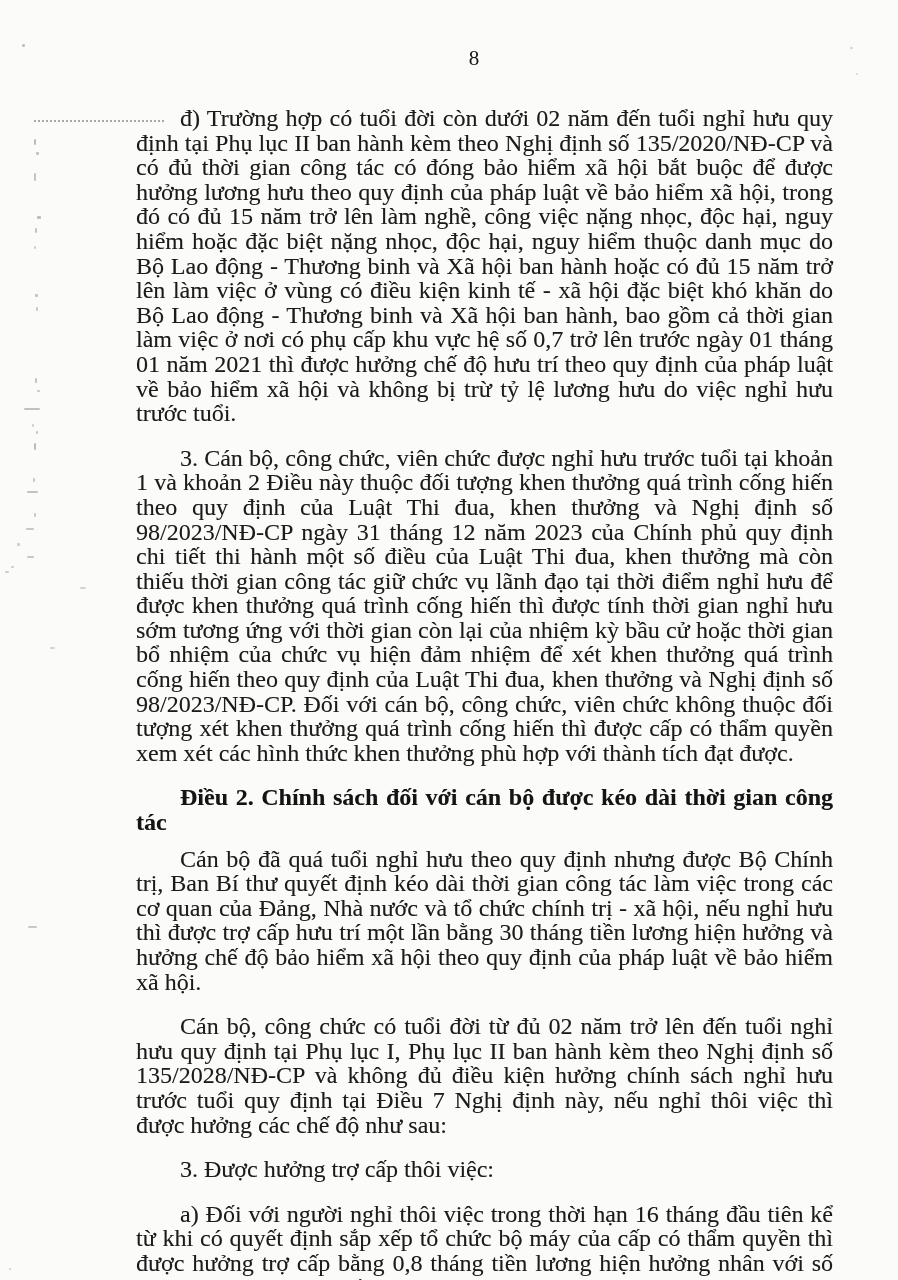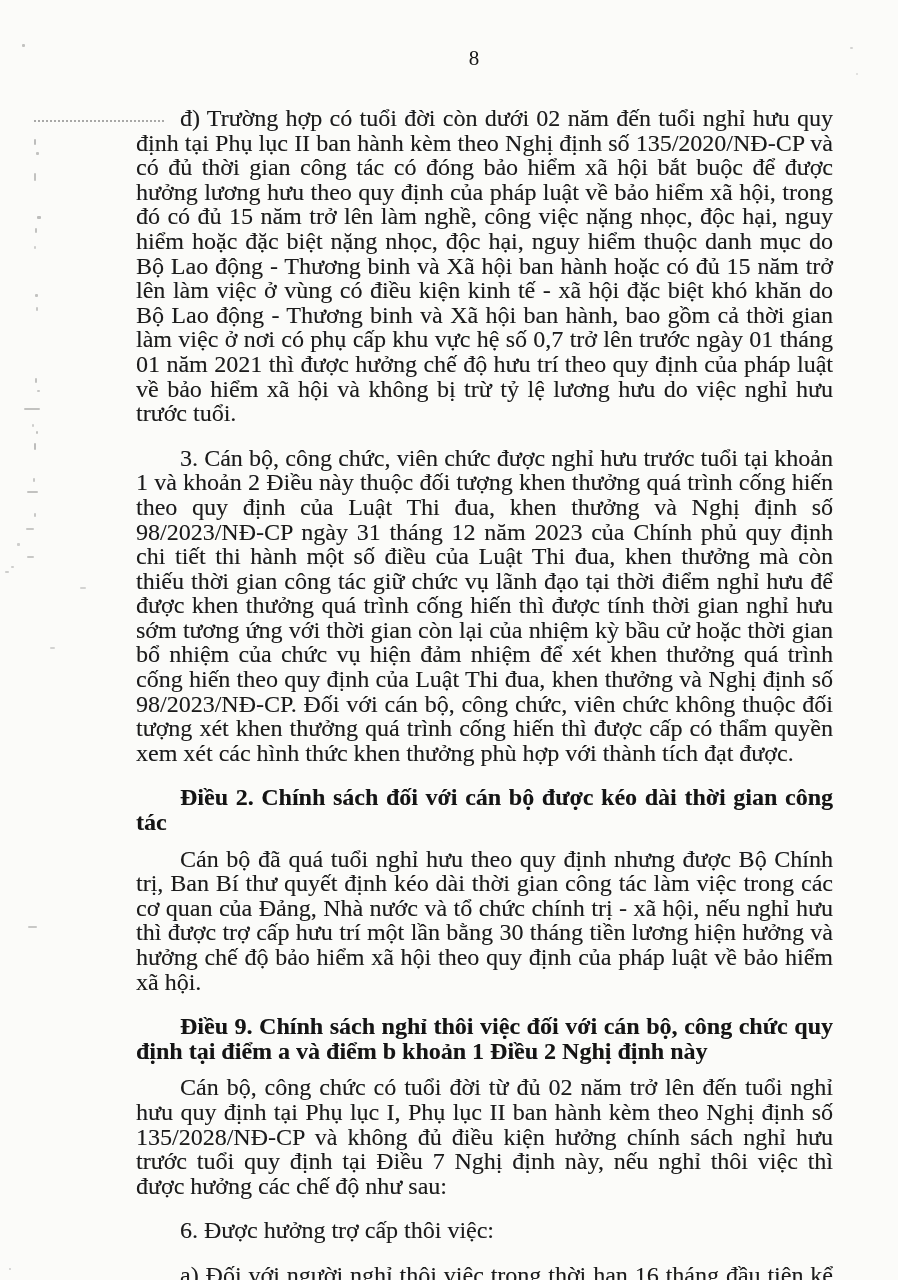--- a/index.html
+++ b/index.html
@@ -103,19 +103,18 @@
     <div class="sp" style="left:50px;top:647px;width:5px;height:2px;opacity:.35"></div>
     <div class="sp" style="left:28px;top:926px;width:9px;height:2px;opacity:.45"></div>
     <div class="sp" style="left:9px;top:1268px;width:2px;height:2px;opacity:.4"></div>
   </div>
 
   <main class="text-body">
     <p class="body">đ) Trường hợp có tuổi đời còn dưới 02 năm đến tuổi nghỉ hưu quy định tại Phụ lục II ban hành kèm theo Nghị định số 135/2020/NĐ-CP và có đủ thời gian công tác có đóng bảo hiểm xã hội bắt buộc để được hưởng lương hưu theo quy định của pháp luật về bảo hiểm xã hội, trong đó có đủ 15 năm trở lên làm nghề, công việc nặng nhọc, độc hại, nguy hiểm hoặc đặc biệt nặng nhọc, độc hại, nguy hiểm thuộc danh mục do Bộ Lao động - Thương binh và Xã hội ban hành hoặc có đủ 15 năm trở lên làm việc ở vùng có điều kiện kinh tế - xã hội đặc biệt khó khăn do Bộ Lao động - Thương binh và Xã hội ban hành, bao gồm cả thời gian làm việc ở nơi có phụ cấp khu vực hệ số 0,7 trở lên trước ngày 01 tháng 01 năm 2021 thì được hưởng chế độ hưu trí theo quy định của pháp luật về bảo hiểm xã hội và không bị trừ tỷ lệ lương hưu do việc nghỉ hưu trước tuổi.</p>
     <p class="body">3. Cán bộ, công chức, viên chức được nghỉ hưu trước tuổi tại khoản 1 và khoản 2 Điều này thuộc đối tượng khen thưởng quá trình cống hiến theo quy định của Luật Thi đua, khen thưởng và Nghị định số 98/2023/NĐ-CP ngày 31 tháng 12 năm 2023 của Chính phủ quy định chi tiết thi hành một số điều của Luật Thi đua, khen thưởng mà còn thiếu thời gian công tác giữ chức vụ lãnh đạo tại thời điểm nghỉ hưu để được khen thưởng quá trình cống hiến thì được tính thời gian nghỉ hưu sớm tương ứng với thời gian còn lại của nhiệm kỳ bầu cử hoặc thời gian bổ nhiệm của chức vụ hiện đảm nhiệm để xét khen thưởng quá trình cống hiến theo quy định của Luật Thi đua, khen thưởng và Nghị định số 98/2023/NĐ-CP. Đối với cán bộ, công chức, viên chức không thuộc đối tượng xét khen thưởng quá trình cống hiến thì được cấp có thẩm quyền xem xét các hình thức khen thưởng phù hợp với thành tích đạt được.</p>
     <p class="heading">Điều 2. Chính sách đối với cán bộ được kéo dài thời gian công tác</p>
     <p class="body">Cán bộ đã quá tuổi nghỉ hưu theo quy định nhưng được Bộ Chính trị, Ban Bí thư quyết định kéo dài thời gian công tác làm việc trong các cơ quan của Đảng, Nhà nước và tổ chức chính trị - xã hội, nếu nghỉ hưu thì được trợ cấp hưu trí một lần bằng 30 tháng tiền lương hiện hưởng và hưởng chế độ bảo hiểm xã hội theo quy định của pháp luật về bảo hiểm xã hội.</p>
-    <p class="heading">Điều 9. Chính sách nghỉ thôi việc đối với cán bộ, công chức quy định tại điểm a và điểm b khoản 1 Điều 2 Nghị định này</p>
     <p class="body">Cán bộ, công chức có tuổi đời từ đủ 02 năm trở lên đến tuổi nghỉ hưu quy định tại Phụ lục I, Phụ lục II ban hành kèm theo Nghị định số 135/2028/NĐ-CP và không đủ điều kiện hưởng chính sách nghỉ hưu trước tuổi quy định tại Điều 7 Nghị định này, nếu nghỉ thôi việc thì được hưởng các chế độ như sau:</p>
-    <p class="body">6. Được hưởng trợ cấp thôi việc:</p>
+    <p class="body">3. Được hưởng trợ cấp thôi việc:</p>
     <p class="body">a) Đối với người nghỉ thôi việc trong thời hạn 16 tháng đầu tiên kể từ khi có quyết định sắp xếp tổ chức bộ máy của cấp có thẩm quyền thì được hưởng trợ cấp bằng 0,8 tháng tiền lương hiện hưởng nhân với số tháng tính hưởng trợ cấp thôi việc.</p>
   </main>
 
 </div>
 
 </body></html>

